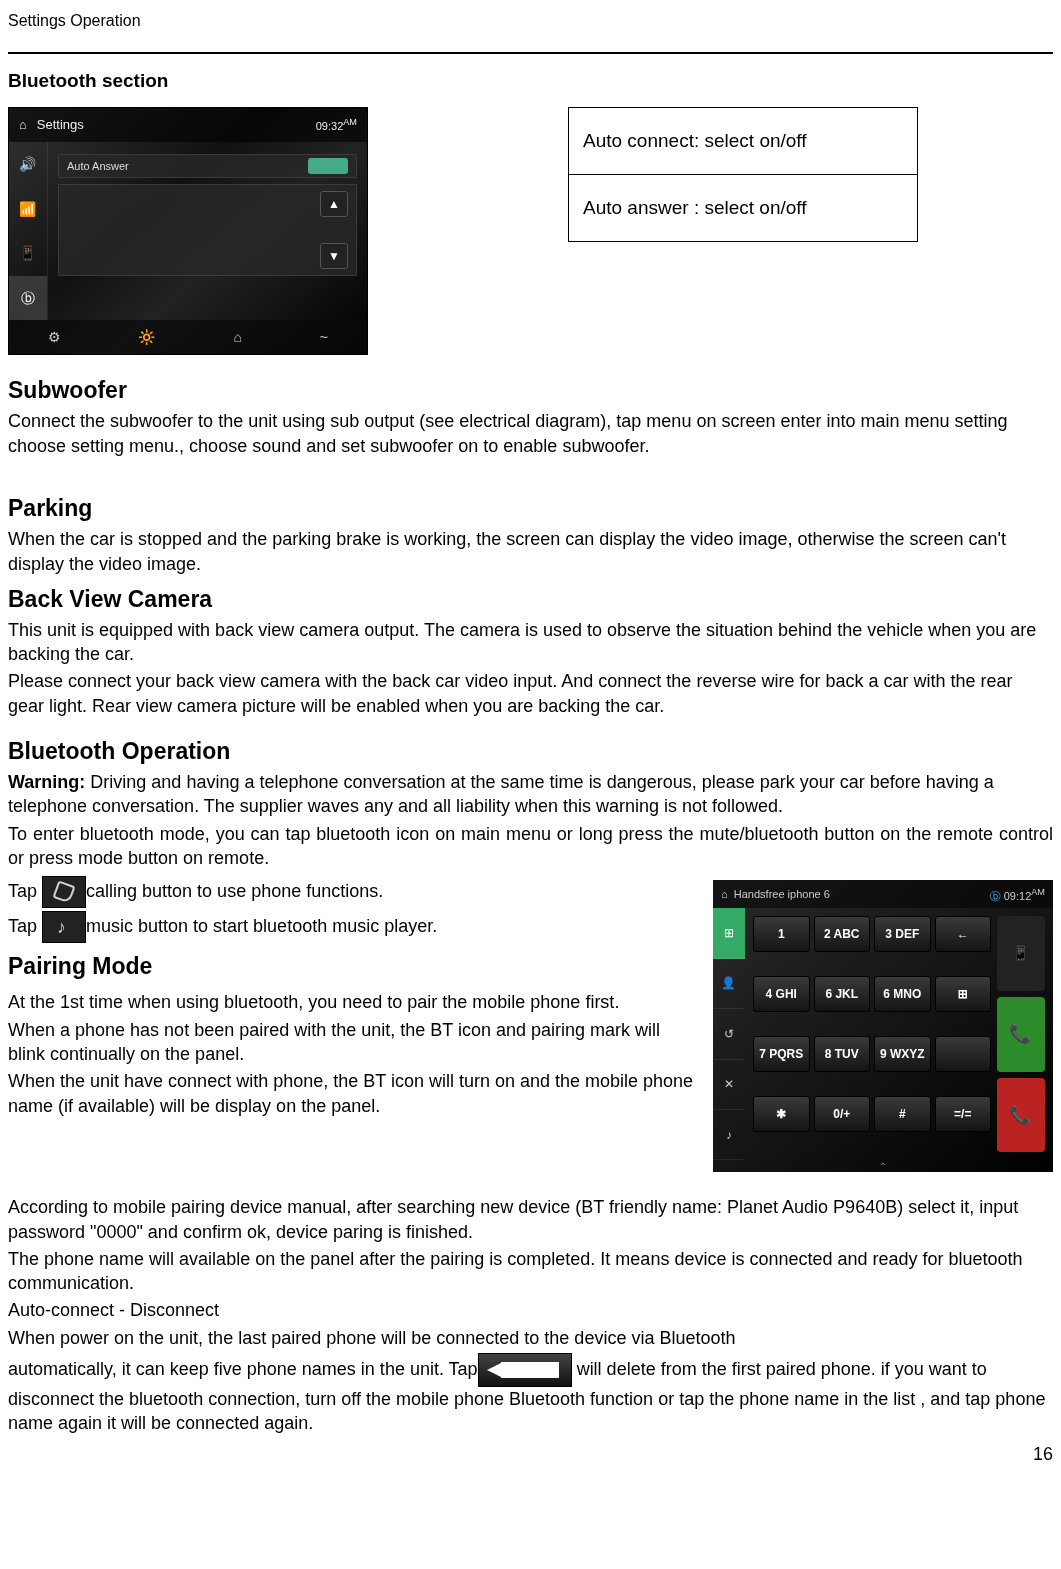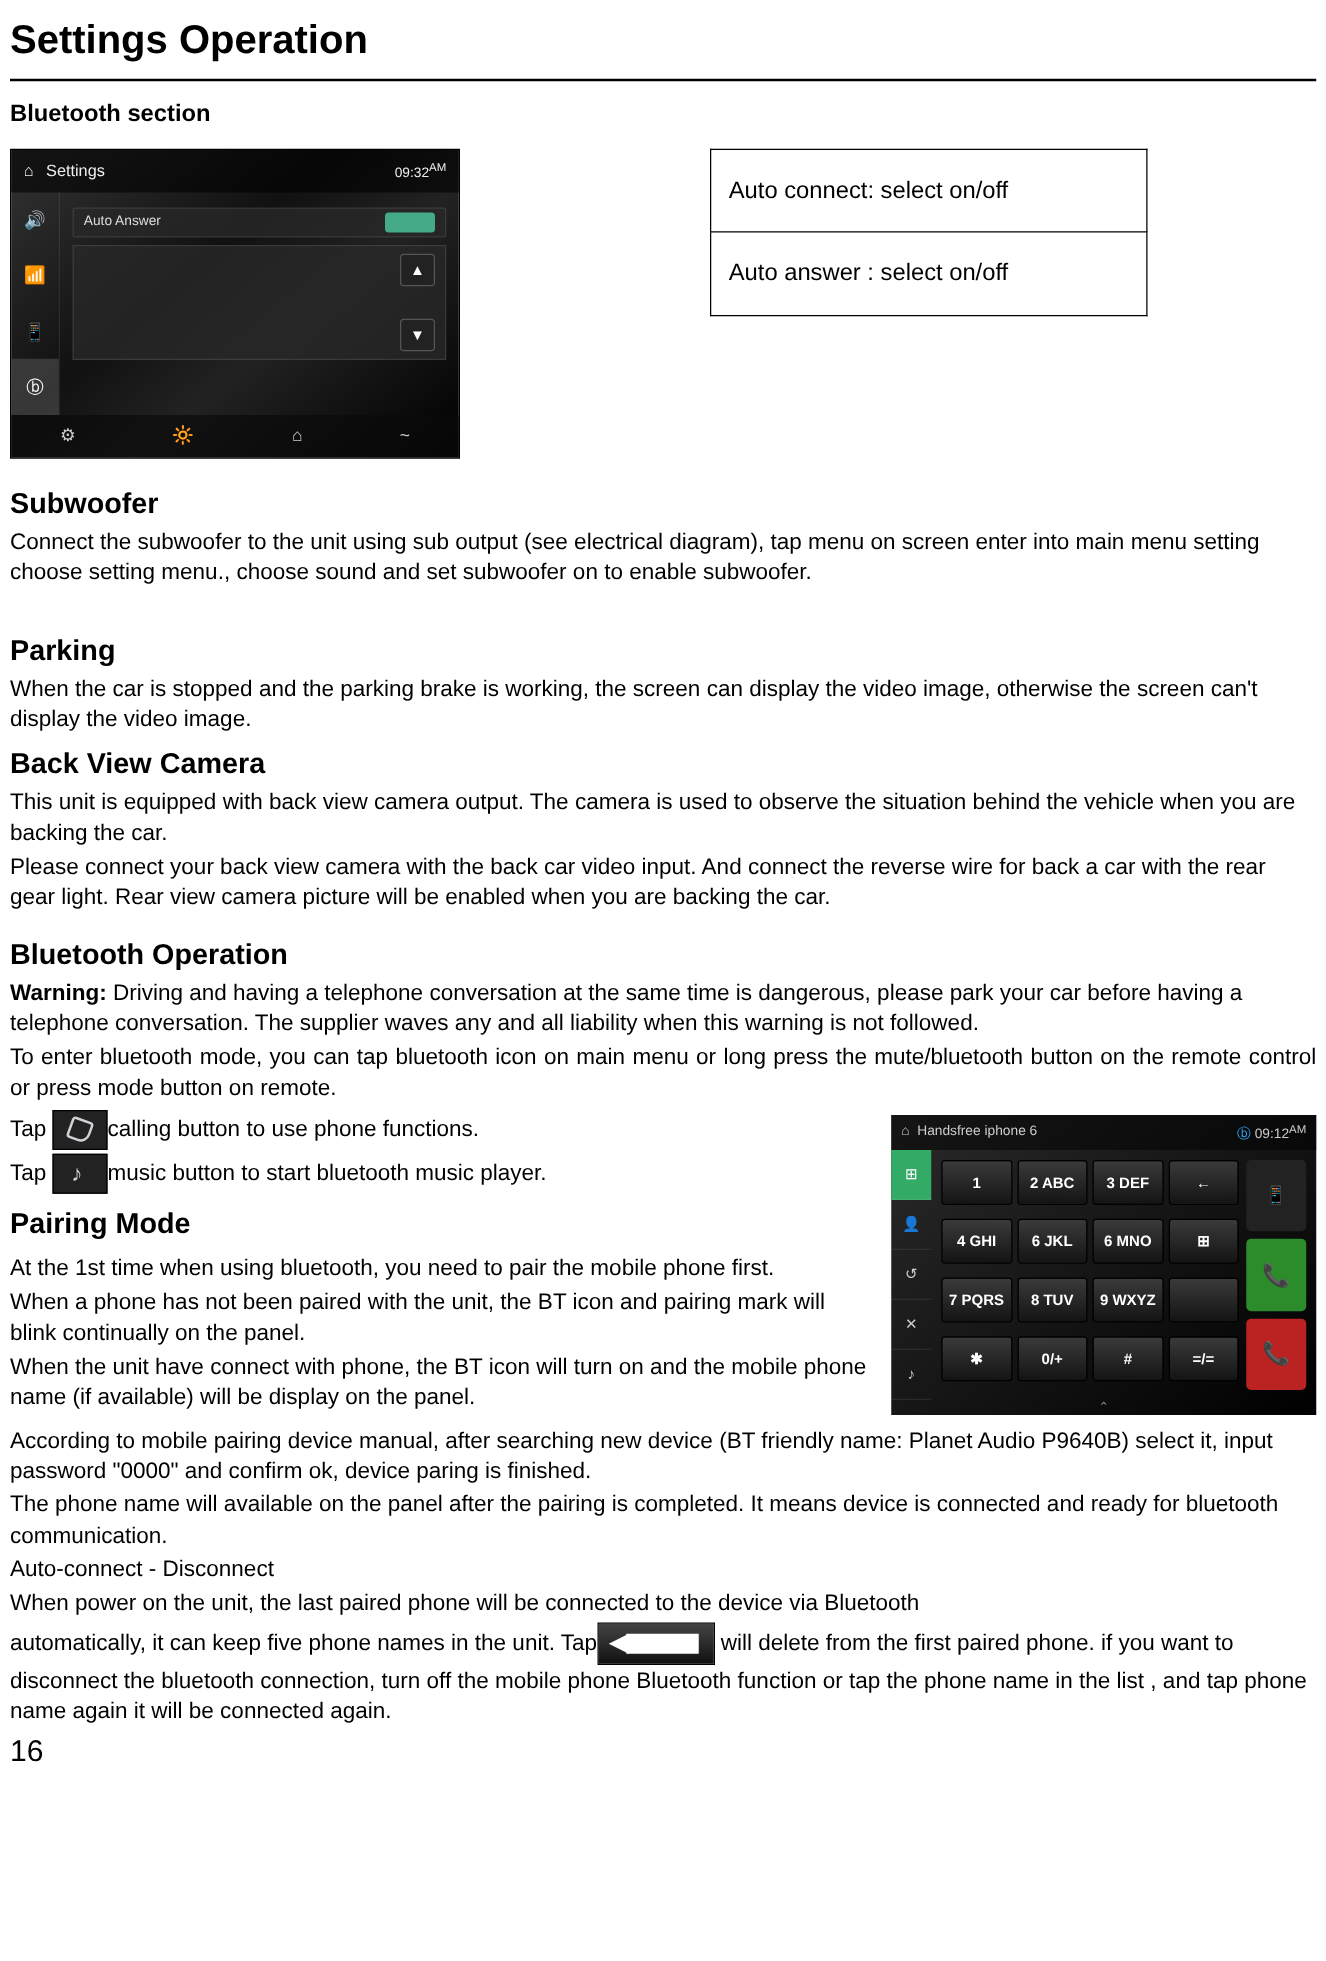--- a/index.html
+++ b/index.html
@@ -5,23 +5,23 @@
   body {
     font-family: Verdana, Tahoma, Arial, sans-serif;
     font-size: 18px;
     margin: 0;
     padding: 10px 8px;
     max-width: 1045px;
     color: #000;
     line-height: 1.35;
   }
   .title {
-    font-weight: bold;
-    font-size: 32px;
-    margin: 0 0 10px 0;
+    font-weight: normal;
+    font-size: 16px;
+    margin: 0 0 20px 0;
   }
   hr.rule {
     border: none;
     border-top: 2px solid #000;
     margin: 0 0 14px 0;
   }
   .section-h {
     font-weight: bold;
     font-size: 19px;
     margin: 4px 0 14px 0;
@@ -166,23 +166,23 @@
     border-bottom:8px solid transparent;
     border-right:16px solid #fff;
   }
   .inline-icon.delete::after{
     content:""; position:absolute; left:22px; top:8px;
     width:58px; height:16px; background:#fff;
   }
   .float-shot {
     float:right;
     width: 340px;
-    height: 240px;
+    height: 292px;
     background: linear-gradient(140deg,#2a2a2a,#000);
-    margin: 4px 0 8px 16px;
+    margin: 4px 0 23px 16px;
     box-sizing:border-box;
     color:#ccc;
     font-family:Arial,sans-serif;
     font-size:11px;
   }
   .float-shot .topbar2 {
     height:28px; display:flex; align-items:center; justify-content:space-between;
     padding:0 8px; background:rgba(0,0,0,0.5);
   }
   .float-shot .body2 { display:flex; height:calc(100% - 40px); }
@@ -195,21 +195,21 @@
     background:linear-gradient(#3a3a3a,#141414);
     border:1px solid #000;
     border-radius:3px;
     display:flex; align-items:center; justify-content:center;
     font-size:12px; color:#fff; font-weight:bold;
     height:34px;
   }
   .float-shot .calls { width:48px; display:flex; flex-direction:column; gap:6px; }
   .float-shot .calls div { flex:1; border-radius:4px; display:flex; align-items:center; justify-content:center; font-size:18px;}
   .float-shot .bottom2{ height:12px; text-align:center; color:#888; font-size:10px;}
-  .page-num { text-align:left; font-size:24px; margin-top:6px; }
+  .page-num { text-align:right; font-size:18px; margin-top:6px; }
   .clearfix::after{ content:""; display:block; clear:both; }
 </style>
 </head>
 <body>
 
 
 
 <div class="title">Settings Operation</div>
 <hr class="rule">
 

